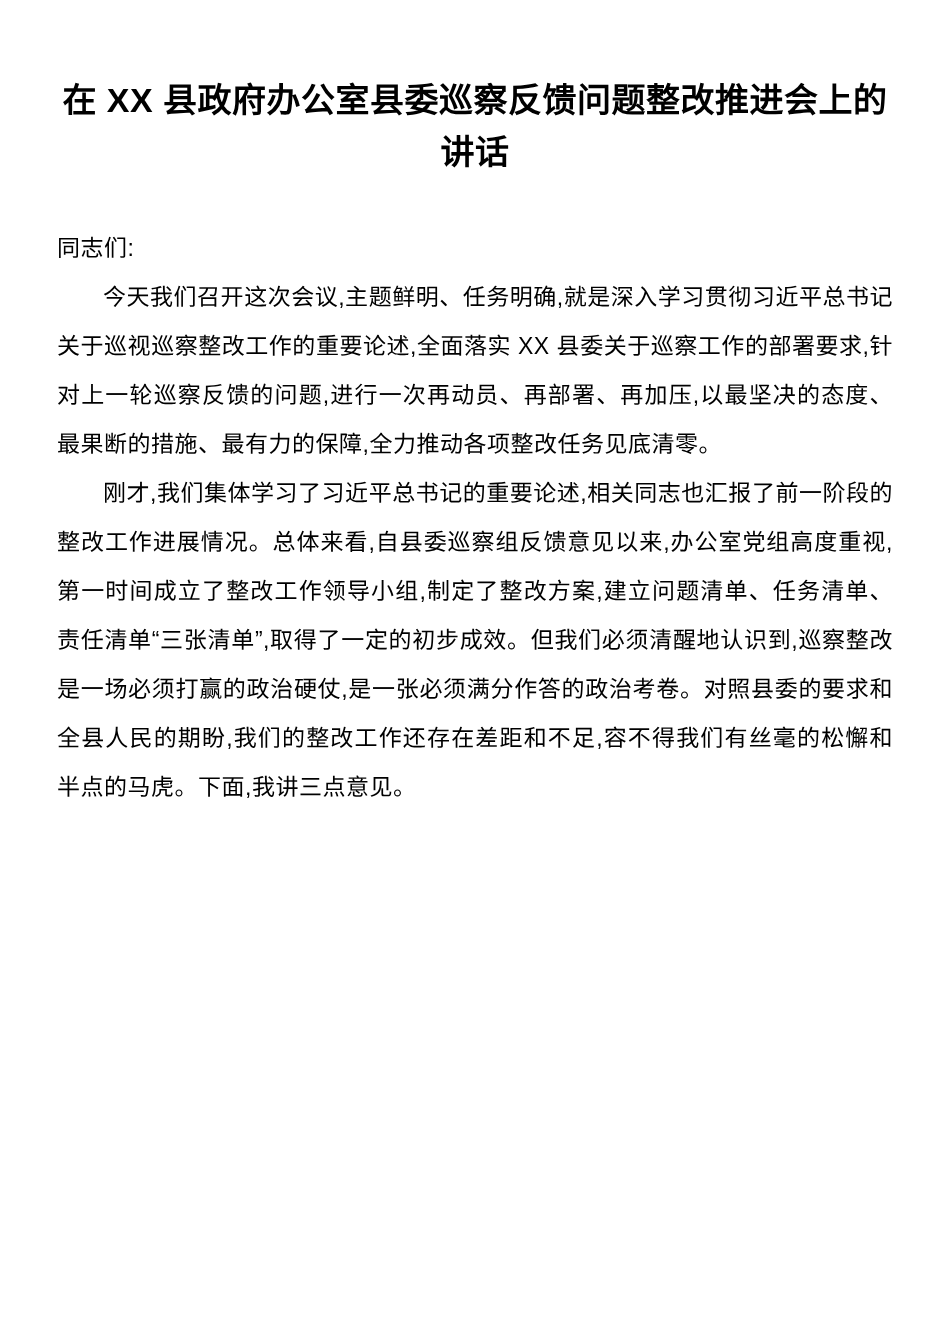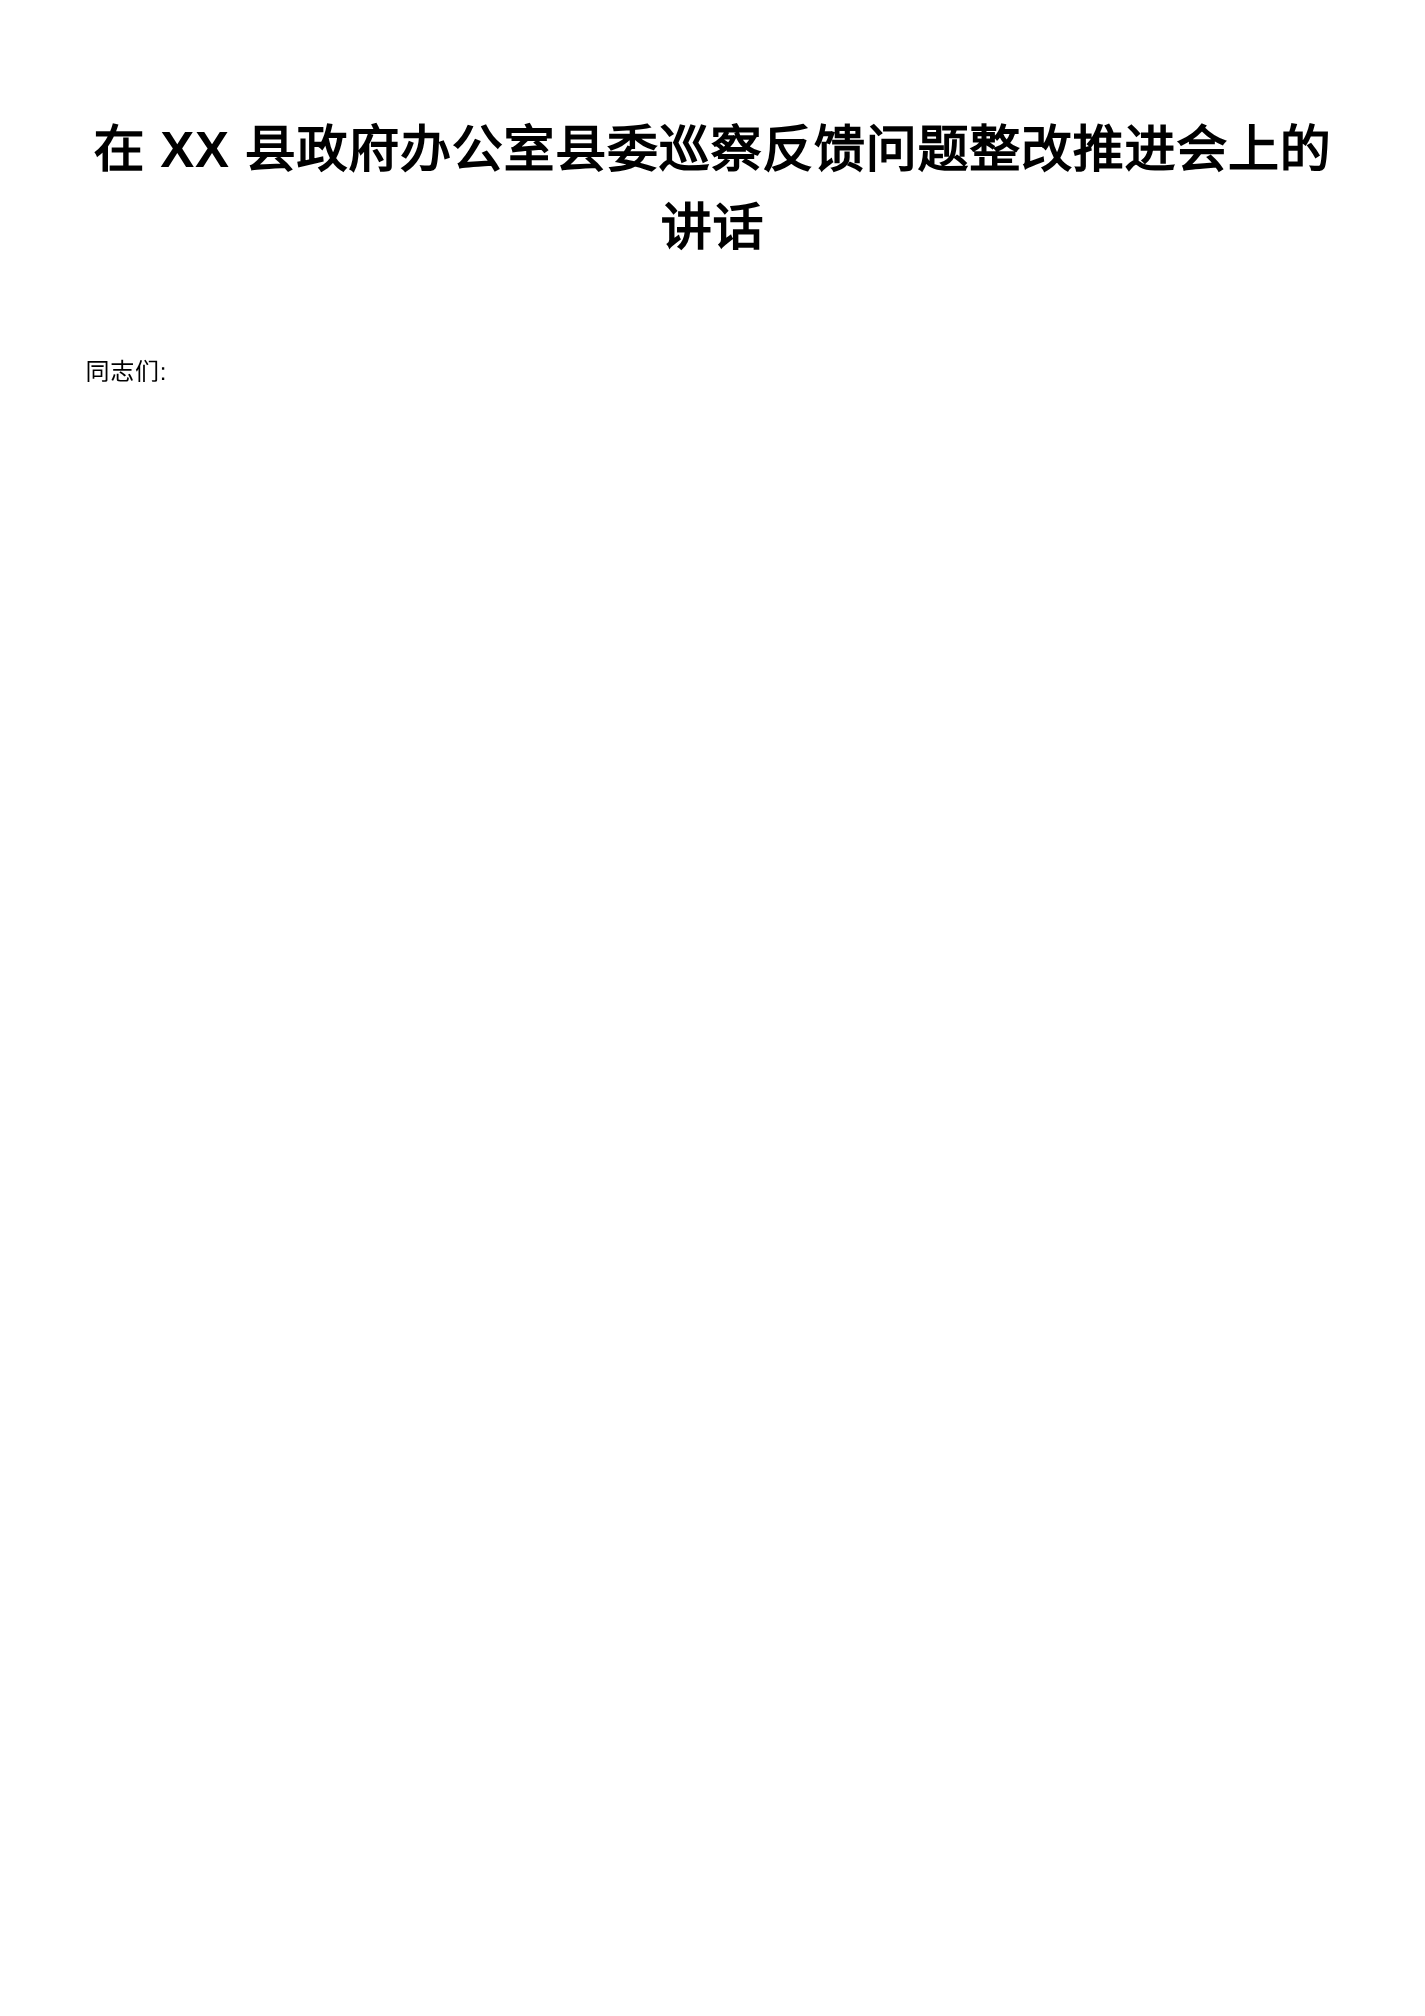--- a/index.html
+++ b/index.html
@@ -24,21 +24,21 @@
   .doc-title {
     margin: 24px 0 46px 0;
     font-size: 34px;
     line-height: 52px;
     font-weight: 700;
     text-align: center;
     letter-spacing: 0.5px;
   }
   .para {
     margin: 0;
-    font-size: 16px;
+    font-size: 23px;
     line-height: 49px;
     text-align: justify;
     text-justify: inter-character;
     letter-spacing: 0.5px;
     word-break: break-all;
   }
   .salutation {
     text-indent: 0;
   }
   .indented {
@@ -49,16 +49,18 @@
   }
 </style>
 </head>
 <body>
 
 <div class="page">
   <h1 class="doc-title">在 XX 县政府办公室县委巡察反馈问题整改推进会上的讲话</h1>
 
   <p class="para salutation">同志们:</p>
 
+  <p class="para indented">今天我们召开这次会议,主题鲜明、任务明确,就是深入学习贯彻习近平总书记关于巡视巡察整改工作的重要论述,全面落实 XX 县委关于巡察工作的部署要求,针对上一轮巡察反馈的问题,进行一次再动员、再部署、再加压,以最坚决的态度、最果断的措施、最有力的保障,全力推动各项整改任务见底清零。</p>
 
+  <p class="para indented">刚才,我们集体学习了习近平总书记的重要论述,相关同志也汇报了前一阶段的整改工作进展情况。总体来看,自县委巡察组反馈意见以来,办公室党组高度重视,第一时间成立了整改工作领导小组,制定了整改方案,建立问题清单、任务清单、责任清单“三张清单”,取得了一定的初步成效。但我们必须清醒地认识到,巡察整改是一场必须打赢的政治硬仗,是一张必须满分作答的政治考卷。对照县委的要求和全县人民的期盼,我们的整改工作还存在差距和不足,容不得我们有丝毫的松懈和半点的马虎。下面,我讲三点意见。</p>
 
 
 </div>
 
 </body></html>

